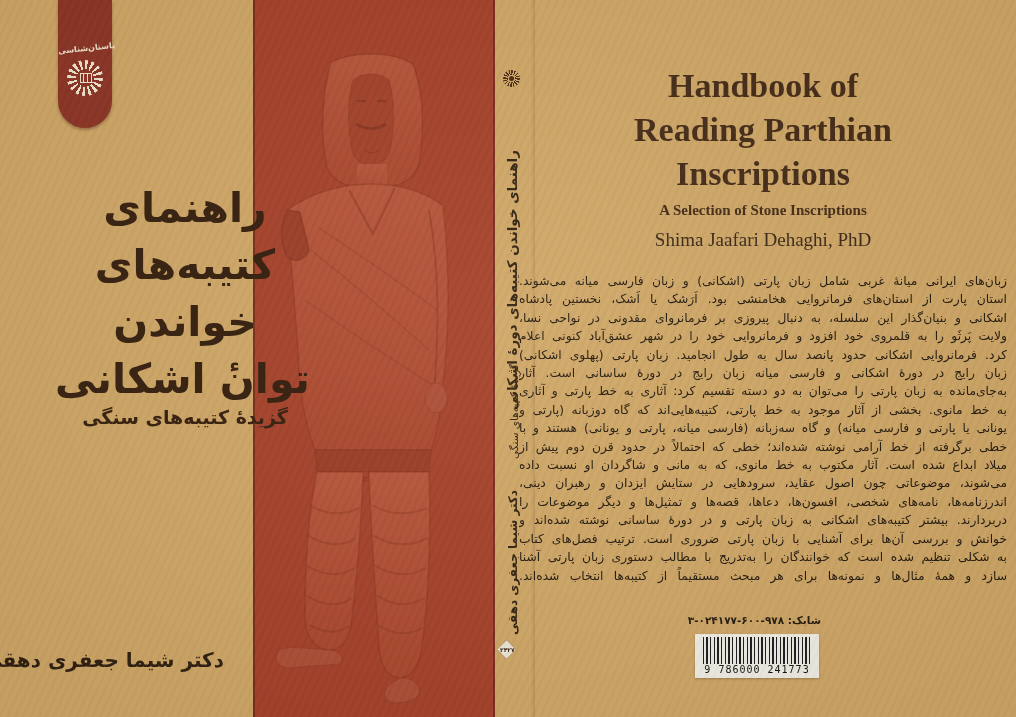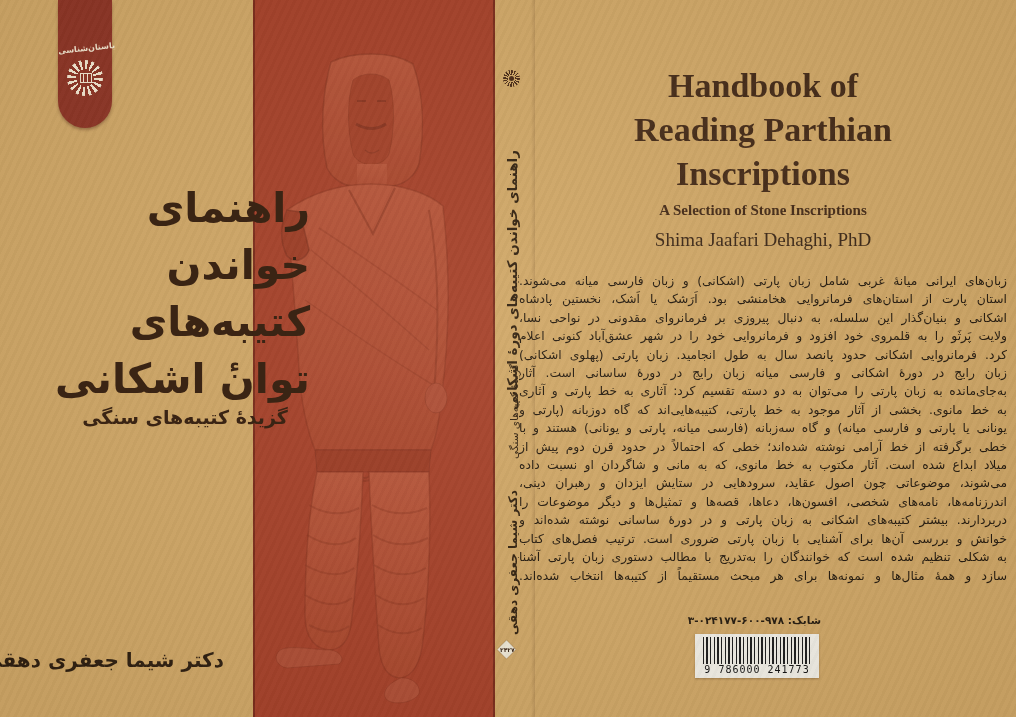--- a/index.html
+++ b/index.html
@@ -16,21 +16,21 @@
   .logo-banner{position:absolute;left:58px;top:0;width:54px;height:128px;background:#8e3525;
         border-radius:0 0 27px 27px;box-shadow:0 2px 3px rgba(60,20,8,.35);}
   .logo-text{position:absolute;left:0;top:44px;width:54px;text-align:center;color:#f3e7d0;
         font-size:8px;font-weight:bold;transform:rotate(-6deg);}
   .logo-sunburst{position:absolute;left:9px;top:60px;width:36px;height:36px;border-radius:50%;
         background:radial-gradient(circle at 50% 50%, #8e3525 0 34%, transparent 34%),
                    repeating-conic-gradient(#f3e7d0 0 10deg, #8e3525 10deg 22.5deg);}
   .logo-book{position:absolute;left:13px;top:13px;width:10px;height:8px;border:1px solid #f3e7d0;
         background:linear-gradient(90deg,transparent 0 2px,#f3e7d0 2px 3px,transparent 3px 6px,#f3e7d0 6px 7px,transparent 7px);}
   .fa-title{position:absolute;left:60px;top:180px;width:250px;direction:rtl;color:#3a2414;z-index:3;}
-  .fa-title-line{white-space:nowrap;text-align:right;font-weight:bold;font-size:41px;line-height:57px;}
+  .fa-title-line{white-space:nowrap;text-align:center;font-weight:bold;font-size:41px;line-height:57px;}
   .fa-subtitle{position:absolute;left:60px;top:406px;width:250px;direction:rtl;text-align:center;
         font-weight:bold;font-size:19px;color:#3a2414;white-space:nowrap;z-index:3;}
   .fa-author{position:absolute;left:18px;top:648px;width:206px;direction:rtl;text-align:center;
         font-weight:bold;font-size:20px;color:#2f1f10;white-space:nowrap;}
   
   .spine{position:absolute;left:495px;top:0;width:40px;height:717px;}
   .spine::after{content:"";position:absolute;right:0;top:0;width:4px;height:100%;
         background:linear-gradient(90deg,transparent,rgba(60,30,10,.14));}
   .spine-emblem{position:absolute;left:8px;top:70px;width:17px;height:17px;border-radius:50%;
         background:radial-gradient(circle,#d0a766 0 30%,transparent 30%),
@@ -118,22 +118,22 @@
 
   <div>
     <div class="logo-banner">
       <div class="logo-text">باستان‌شناسی</div>
       <div class="logo-sunburst">
         <div class="logo-book"></div>
       </div>
     </div>
     <div class="fa-title">
         <div class="fa-title-line">راهنمای</div>
+        <div class="fa-title-line">کتیبه‌های</div>
         <div class="fa-title-line">خواندن</div>
-        <div class="fa-title-line">کتیبه‌های</div>
         <div class="fa-title-line">توانٔ اشکانی</div>
       </div>
     <div class="fa-subtitle">گزیدهٔ کتیبه‌های سنگی</div>
     <div class="fa-author">دکتر شیما جعفری دهقی</div>
   </div>
 
   <div class="spine">
     <div class="spine-emblem"></div>
     <div class="rot spine-title">راهنمای خواندن کتیبه‌های دورهٔ اشکانی</div>
     <div class="rot spine-subtitle">گزیدهٔ کتیبه‌های سنگی</div>

